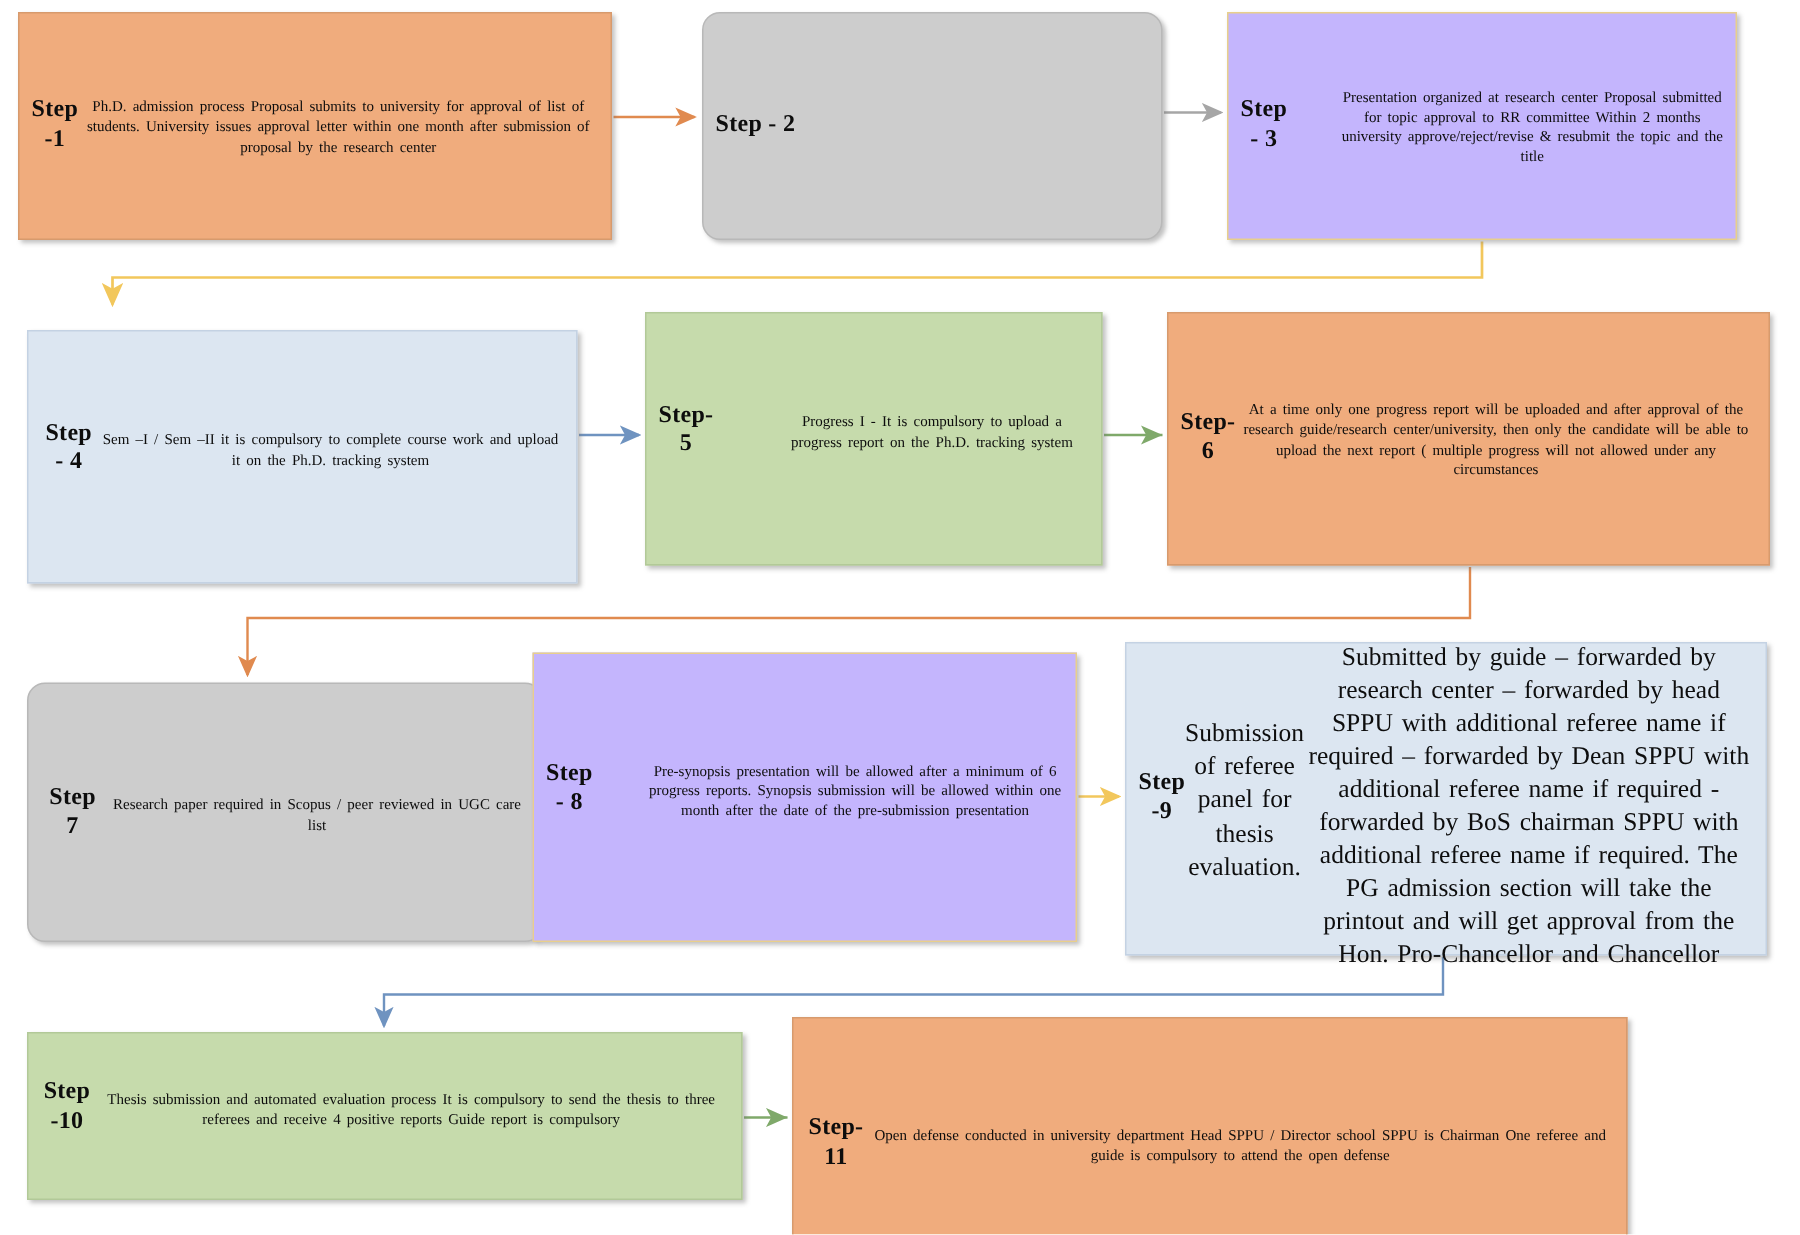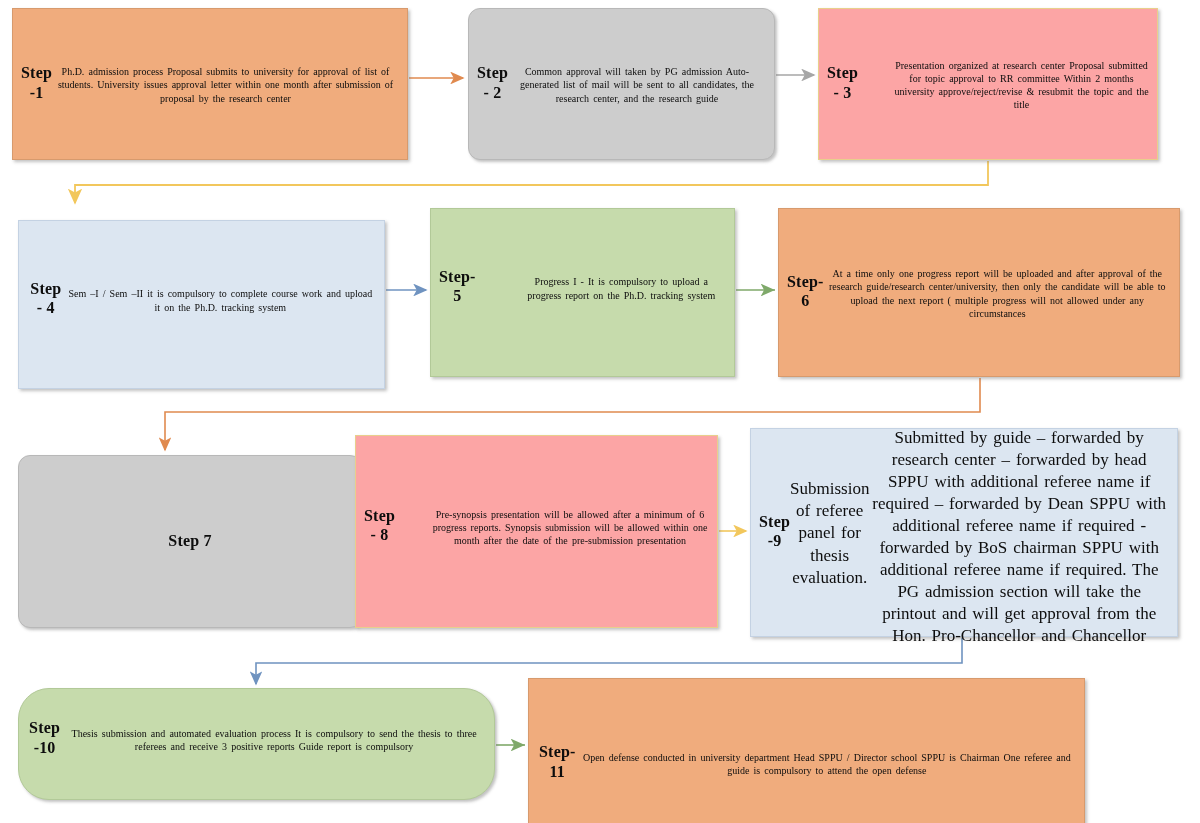--- a/index.html
+++ b/index.html
@@ -49,40 +49,40 @@
   .node .body {
     font-size: 10px;
     color: #0d0d0d;
     line-height: 1.32;
     word-spacing: 1.6px;
     text-align: center;
   }
   
   .c-orange { background: #f0ac7d; border-color: #d79a6d; }
   .c-gray   { background: #cdcdcd; border-color: #b8b8b8; border-radius: 12px; }
-  .c-yellow { background: #fca5a5; border-color: #e8cf8c; gap: 36px; }
+  .c-yellow { background: #c4b5fd; border-color: #e8cf8c; gap: 36px; }
   .c-blue   { background: #dce6f1; border-color: #c4d2e3; }
   .c-green  { background: #c6dbac; border-color: #b2c998; }
 
   
   #n1  { left: 12px;  top: 8px;   width: 396px; height: 152px; }
   #n2  { left: 468px; top: 8px;   width: 307px; height: 152px; }
   #n3  { left: 818px; top: 8px;   width: 340px; height: 152px; }
 
   #n4  { left: 18px;  top: 220px; width: 367px; height: 169px; justify-content: center; padding-top: 0; align-items: center; }
   #n5  { left: 430px; top: 208px; width: 305px; height: 169px; justify-content: center; padding-top: 0; gap: 41px; }
   #n6  { left: 778px; top: 208px; width: 402px; height: 169px; }
 
   #n7  { left: 18px;  top: 455px; width: 344px; height: 173px; justify-content: center; padding-top: 12px; }
   #n8  { left: 355px; top: 435px; width: 363px; height: 193px; justify-content: flex-start; padding-top: 0; }
   #n9  { left: 750px; top: 428px; width: 428px; height: 209px; justify-content: space-between; }
   #n9 .body { font-size: 17px; line-height: 1.3; }
   #n9 .para2 { margin-top: 7px; }
 
-  #n10 { left: 18px;  top: 688px; width: 477px; height: 112px; justify-content: center; padding-top: 0; border-radius: 31px; }
+  #n10 { left: 18px;  top: 688px; width: 477px; height: 112px; justify-content: center; padding-top: 0; }
   #n11 { left: 528px; top: 678px; width: 557px; height: 170px; }
 </style>
 </head>
 <body>
 
 <div id="canvas">
 
   <svg id="connectors" viewBox="0 0 1200 823">
     <defs>
       <marker id="ah-orange" markerWidth="9" markerHeight="8" refX="8" refY="4" orient="auto">
@@ -143,21 +143,20 @@
     </g>
   </svg>
 
   <div class="node c-orange" id="n1">
     <div class="title">Step -1</div>
     <div class="body">Ph.D. admission  process Proposal submits  to university  for approval  of list  of students. University  issues  approval letter within  one month after submission  of proposal by the research  center</div>
   </div>
 
   <div class="node c-gray" id="n2">
     <div class="title">Step - 2</div>
-    <div class="body">Common  approval will  taken by PG admission  Auto-generated  list  of mail will  be sent to all candidates,  the research  center,  and the research guide</div>
   </div>
 
   <div class="node c-yellow" id="n3">
     <div class="title">Step - 3</div>
     <div class="body">Presentation  organized  at research  center Proposal submitted  for topic approval  to RR committee  Within  2 months  university approve/reject/revise  &amp;  resubmit  the topic and the title</div>
   </div>
 
   <div class="node c-blue" id="n4">
     <div class="title">Step - 4</div>
     <div class="body">Sem –I / Sem –II it is compulsory  to complete course  work and upload it  on the Ph.D. tracking  system</div>
@@ -168,36 +167,37 @@
     <div class="body">Progress  I  - It is compulsory  to upload a progress  report  on the Ph.D.  tracking system</div>
   </div>
 
   <div class="node c-orange" id="n6">
     <div class="title">Step- 6</div>
     <div class="body">At a time  only  one progress report will  be uploaded  and after approval  of the research guide/research  center/university,  then only  the candidate  will  be able to upload the next report (  multiple  progress  will  not allowed  under any circumstances</div>
   </div>
 
   <div class="node c-gray" id="n7">
     <div class="title">Step 7</div>
+    <div class="body">Research  paper required  in  Scopus / peer reviewed  in  UGC care list</div>
   </div>
 
   <div class="node c-yellow" id="n8">
     <div class="title">Step - 8</div>
     <div class="body">Pre-synopsis  presentation  will  be allowed after  a minimum   of 6 progress  reports. Synopsis  submission  will  be allowed within  one month  after  the date of the pre-submission  presentation</div>
   </div>
 
   <div class="node c-blue" id="n9">
     <div class="title">Step -9</div>
     <div class="body">Submission  of referee panel  for thesis  evaluation.</div>
     <div class="body para2">Submitted  by guide – forwarded by research  center – forwarded by head SPPU with  additional  referee name if required – forwarded by Dean SPPU with  additional referee name if required  - forwarded by BoS chairman SPPU with  additional  referee name if required. The PG admission  section  will  take the printout  and will  get approval  from  the Hon. Pro-Chancellor  and Chancellor</div>
   </div>
 
   <div class="node c-green" id="n10">
     <div class="title">Step -10</div>
-    <div class="body">Thesis  submission  and automated  evaluation  process It is compulsory  to send the thesis  to three referees and receive  3 positive  reports Guide  report is compulsory</div>
+    <div class="body">Thesis  submission  and automated  evaluation  process It is compulsory  to send the thesis  to three referees and receive  4 positive  reports Guide  report is compulsory</div>
   </div>
 
   <div class="node c-orange" id="n11">
     <div class="title">Step- 11</div>
     <div class="body">Open defense  conducted in university  department  Head SPPU / Director  school  SPPU is Chairman  One referee and guide  is compulsory  to attend the open defense</div>
   </div>
 
 </div>
 
 </body></html>

